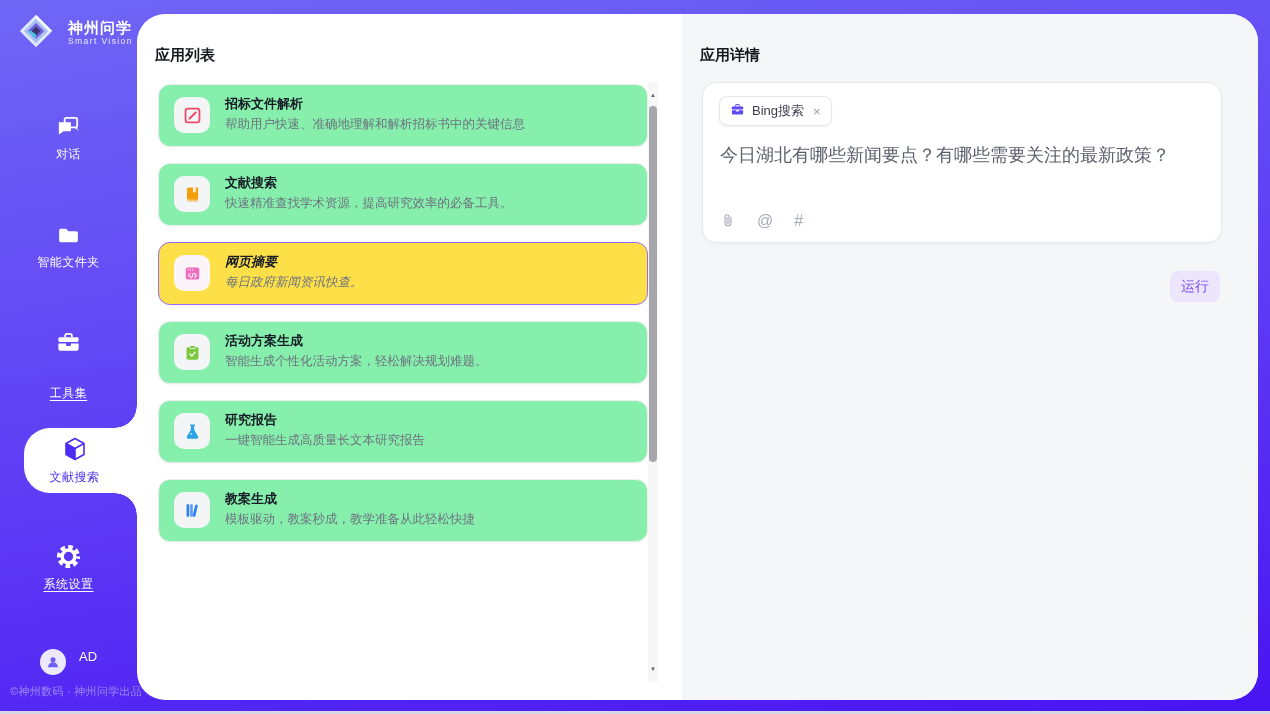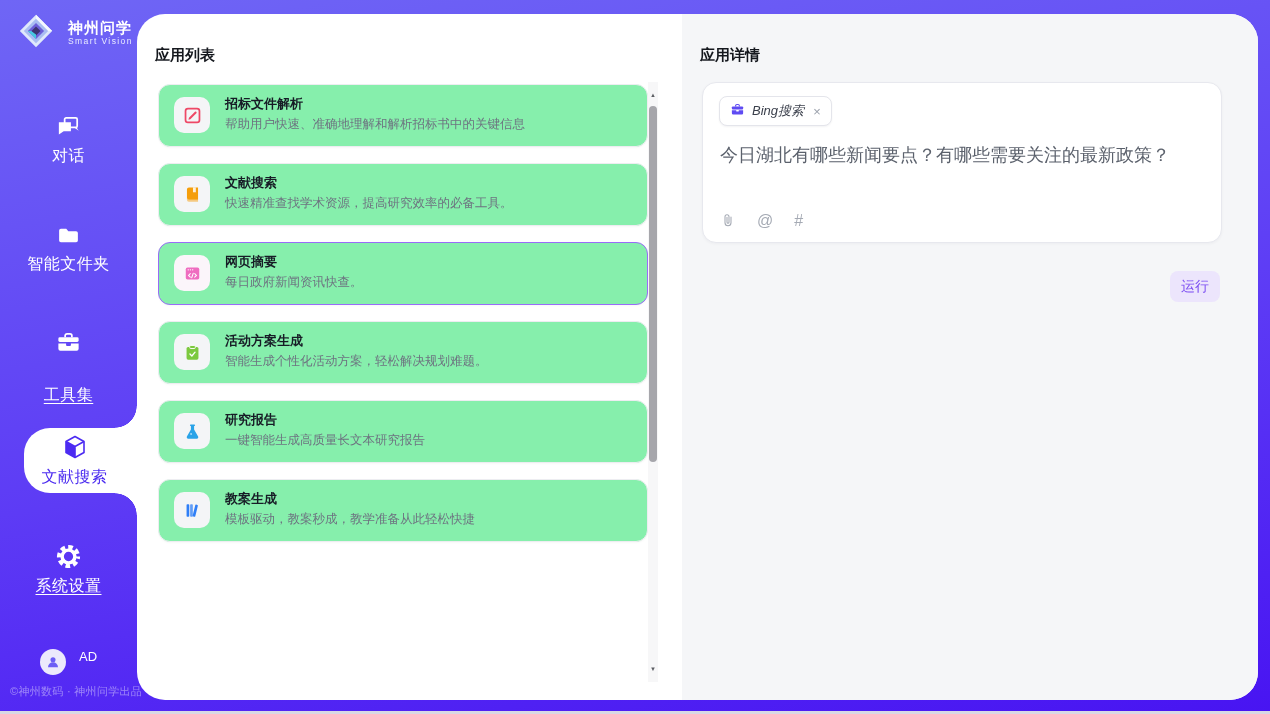--- a/index.html
+++ b/index.html
@@ -9,21 +9,21 @@
   .bottom-strip{position:absolute;left:0;right:0;bottom:0;height:3px;background:#d8d8e4;}
 
   
   .sidebar{position:absolute;left:0;top:0;width:137px;height:714px;}
   .logo{position:absolute;left:18px;top:13px;display:flex;align-items:center;gap:14px;}
   .logo-text{display:flex;flex-direction:column;line-height:1.15;}
   .logo-text .cn{font-size:15px;font-weight:bold;color:#fff;letter-spacing:1px;}
   .logo-text .en{font-size:8.5px;color:#e9ebff;letter-spacing:1.4px;}
   .side-item{position:absolute;left:0;width:137px;display:flex;flex-direction:column;
              align-items:center;gap:6px;color:#fff;cursor:pointer;}
-  .side-item .label{font-size:16px;letter-spacing:.5px;font-family:Liberation Serif, serif;}
+  .side-item .label{font-size:12px;letter-spacing:.5px;font-family:Liberation Serif, serif;}
   .side-item.underline .label{text-decoration:underline;text-underline-offset:3px;}
   .side-item .side-icon{display:flex;align-items:center;justify-content:center;}
   .side-item.active{left:24px;width:113px;height:65px;background:#fff;
                     border-radius:26px 0 0 26px;justify-content:center;color:#4b2bf0;
                     padding-right:12px;box-sizing:border-box;}
   .side-item.active::before{content:"";position:absolute;right:0;top:-22px;width:22px;height:22px;
       background:radial-gradient(circle 22px at 0 0,transparent 0 21.4px,#fff 21.9px);}
   .side-item.active::after{content:"";position:absolute;right:0;bottom:-22px;width:22px;height:22px;
       background:radial-gradient(circle 22px at 0 100%,transparent 0 21.4px,#fff 21.9px);}
   .user-row{position:absolute;left:40px;top:649px;display:flex;align-items:flex-start;gap:13px;cursor:pointer;}
@@ -36,41 +36,41 @@
   
   .content{position:absolute;left:137px;top:14px;width:1121px;height:686px;background:#fff;
            border-radius:28px;}
 
   
   .list-panel{position:absolute;left:0;top:0;bottom:0;width:545px;}
   .panel-title{position:absolute;left:18px;top:32px;font-size:15px;font-weight:bold;color:#15181e;margin:0;}
   .app-scroll{position:absolute;left:21px;top:70px;width:490px;height:598px;overflow:hidden;box-sizing:border-box;}
   .app-card{position:relative;height:61px;border:1px solid #ededf1;border-radius:12px;margin-bottom:16px;
             background:#86efac;box-shadow:0 1px 2px rgba(16,24,40,.03);cursor:pointer;}
-  .app-card.active{background:#86efac;border-color:#9a6bf8;}
+  .app-card.active{background:#fde047;border-color:#9a6bf8;font-style:italic;}
   .app-icon{position:absolute;left:15px;top:12px;width:36px;height:36px;border-radius:10px;background:#f4f5f7;
             display:flex;align-items:center;justify-content:center;}
   .app-card.active .app-icon{background:#fbf5fa;}
   .app-name{position:absolute;left:66px;top:10px;font-size:13px;font-weight:bold;color:#171c26;}
   .app-desc{position:absolute;left:66px;top:31px;font-size:12.5px;color:#6d7380;white-space:nowrap;}
 
   .scrollbar{position:absolute;left:511px;top:68px;width:10px;height:600px;background:#f7f7f8;}
   .sb-arrow{position:absolute;left:0;width:10px;text-align:center;font-size:6px;color:#5c5e63;line-height:10px;}
   .sb-arrow.up{top:8px;} .sb-arrow.down{bottom:8px;}
   .sb-thumb{position:absolute;left:1px;top:24px;width:8px;height:356px;background:#a6a6ab;border-radius:4px;}
 
   
   .detail-panel{position:absolute;left:545px;top:0;bottom:0;width:576px;background:#f5f6f8;
                 border-radius:0 28px 28px 0;}
   .detail-title{left:18px;}
   .detail-card{position:absolute;left:20px;top:68px;width:518px;height:159px;background:#fff;
                border:1px solid #e7e8ee;border-radius:14px;box-shadow:0 1px 3px rgba(16,24,40,.04);}
   .tool-tag{position:absolute;left:16px;top:13px;height:30px;display:inline-flex;align-items:center;gap:7px;
             padding:0 10px;border:1px solid #e4e5eb;border-radius:8px;background:#fff;
-            box-shadow:0 1px 2px rgba(16,24,40,.05);cursor:pointer;box-sizing:border-box;font-style:italic;}
+            box-shadow:0 1px 2px rgba(16,24,40,.05);cursor:pointer;box-sizing:border-box;}
   .tag-label{font-size:13px;color:#3a3f4b;}
   .tag-close{font-size:13px;color:#9aa0ab;margin-left:2px;cursor:pointer;}
   .prompt-text{position:absolute;left:17px;top:62px;right:16px;font-size:18px;color:#5b616c;line-height:20px;}
   .attach-row{position:absolute;left:17px;bottom:13px;display:flex;align-items:center;gap:21px;
               color:#a5aab4;}
   .attach-row .glyph{font-size:16px;line-height:16px;cursor:pointer;}
   .attach-row .svg-ic{display:flex;cursor:pointer;}
   .run-btn{position:absolute;right:38px;top:257px;width:50px;height:31px;background:#ece5fc;color:#7b4df2;
            font-size:14px;border-radius:8px;display:flex;align-items:center;justify-content:center;cursor:pointer;}
 </style>

